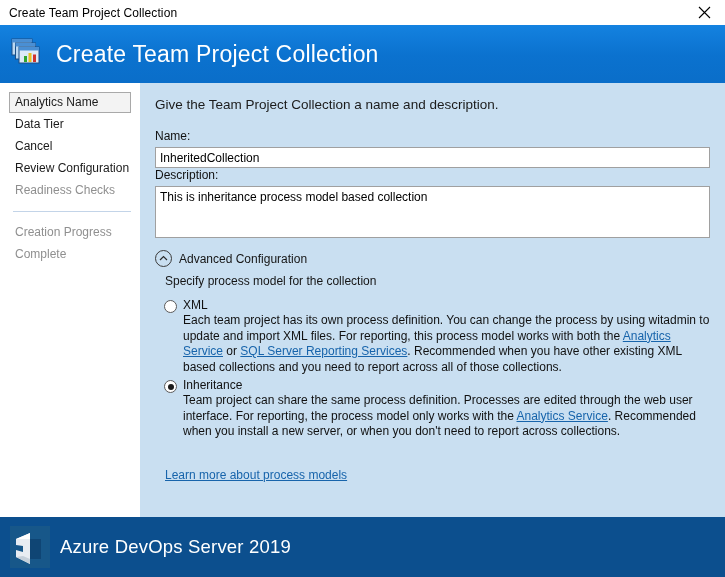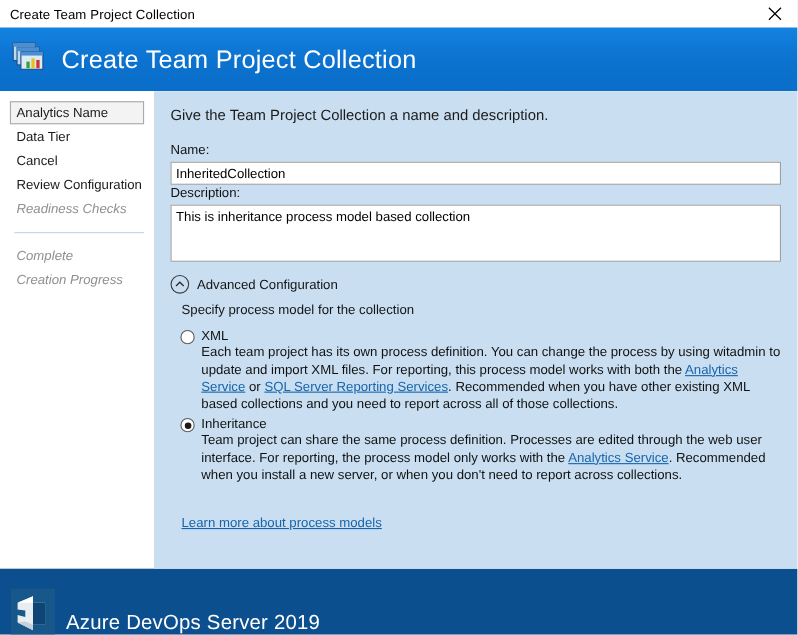--- a/index.html
+++ b/index.html
@@ -101,21 +101,20 @@
     cursor: default;
   }
   .nav-item.current {
     background: #f3f3f3;
     border: 1px solid #a9a9a9;
     padding-left: 5px;
     line-height: 19px;
   }
   .nav-item.disabled {
     color: #8f8f8f;
-    font-style: italic;
   }
   .nav-sep {
     height: 1px;
     background: #c3d4e8;
     margin: 10px 9px 10px 13px;
   }
 
   .content {
     flex: 1 1 auto;
     background: #c9dff1;
@@ -246,21 +245,21 @@
     margin-top: 26px;
     margin-left: 10px;
   }
 
   
   .footer {
     height: 60px;
     flex: 0 0 auto;
     background: #0c4f8e;
     display: flex;
-    align-items: flex-end;
+    align-items: center;
     padding: 0 12px 0 10px;
     box-sizing: border-box;
   }
   .footer-logo {
     width: 40px;
     height: 42px;
     margin-right: 10px;
     flex: 0 0 auto;
   }
   .footer-title {
@@ -329,22 +328,22 @@
 
   <div class="body">
 
     <div class="sidebar">
       <div class="nav-item current">Analytics Name</div>
       <div class="nav-item">Data Tier</div>
       <div class="nav-item">Cancel</div>
       <div class="nav-item">Review Configuration</div>
       <div class="nav-item disabled">Readiness Checks</div>
       <div class="nav-sep"></div>
+      <div class="nav-item disabled">Creation Progress</div>
       <div class="nav-item disabled">Complete</div>
-      <div class="nav-item disabled">Creation Progress</div>
     </div>
 
     <div class="content">
       <div class="content-heading">Give the Team Project Collection a name and description.</div>
 
       <div class="field-label">Name:</div>
       <input class="text-input" type="text" value="InheritedCollection" style="">
 
       <div class="field-label">Description:</div>
       <textarea class="text-area" style="">This is inheritance process model based collection</textarea>

